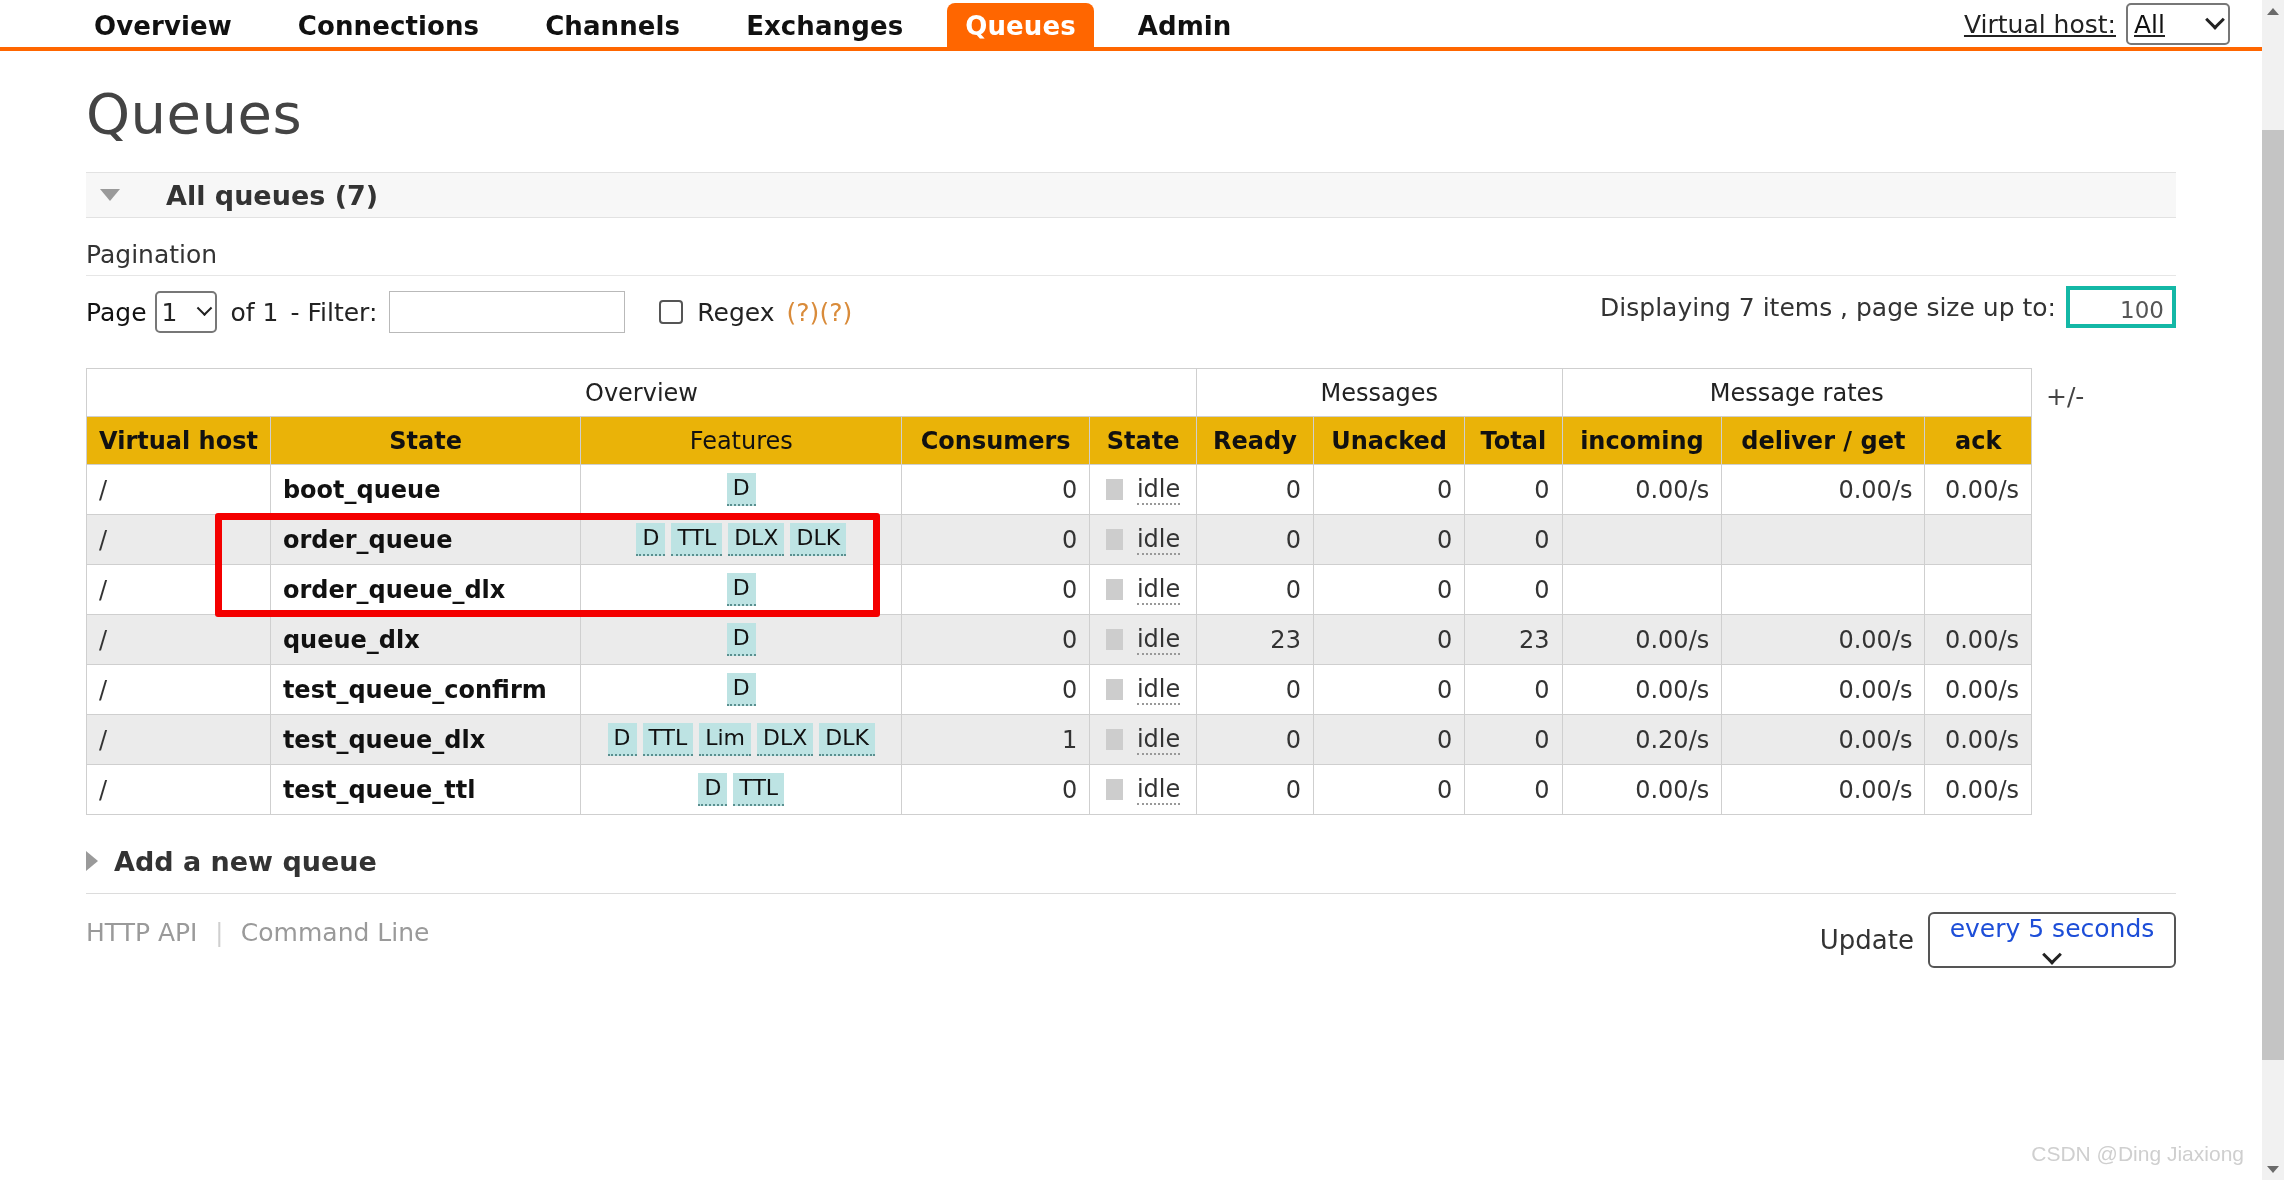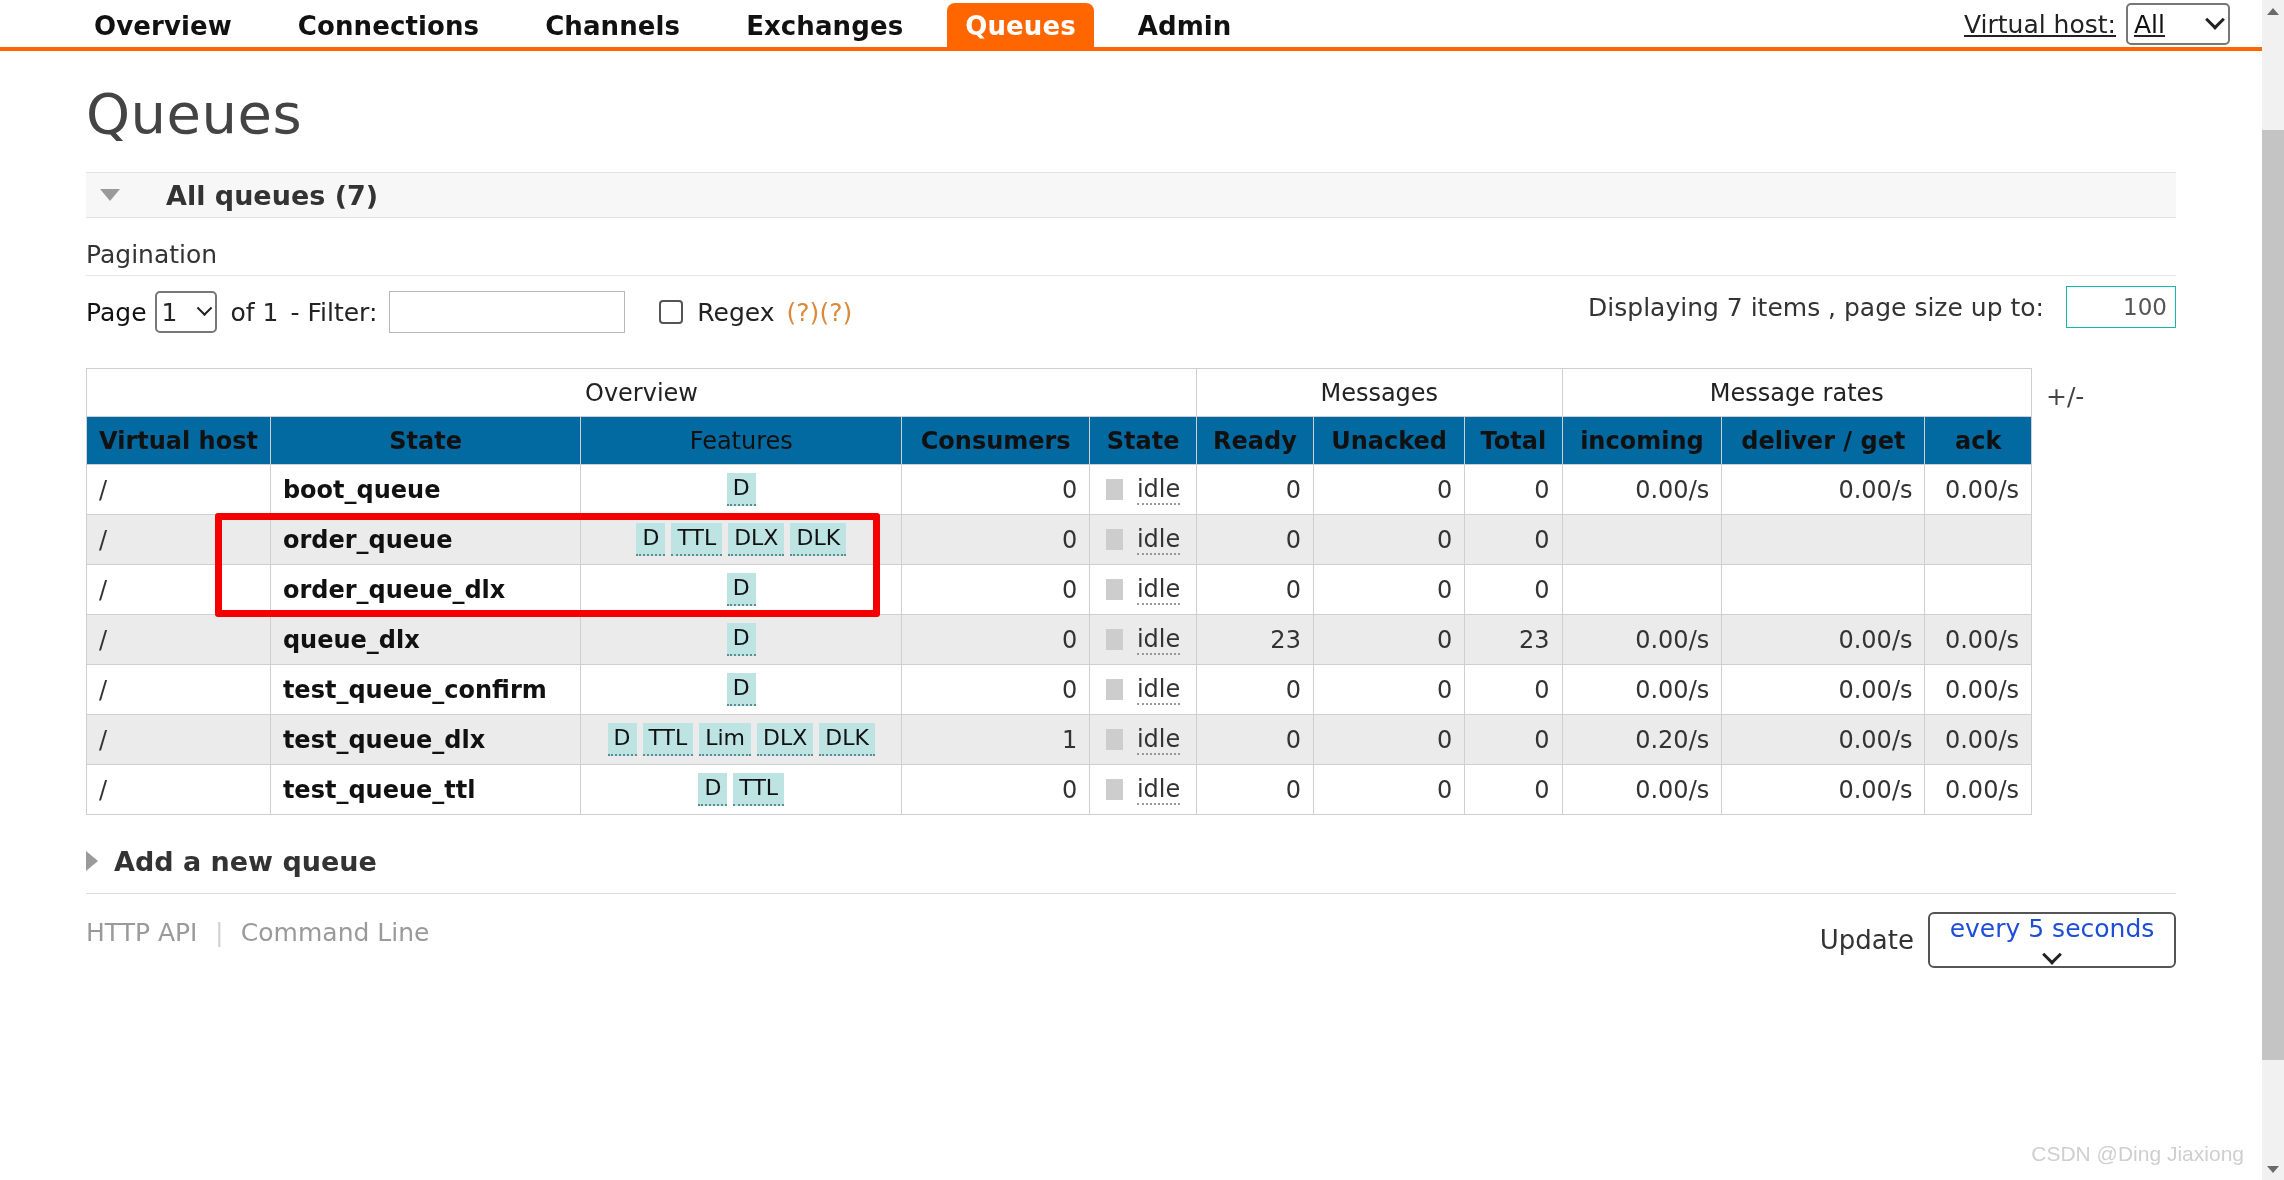--- a/index.html
+++ b/index.html
@@ -188,23 +188,23 @@
   }
   .help-q { color: #d98b3a; cursor: pointer; }
   #displaying {
     position: absolute;
     right: 0; top: 10px;
     display: flex; align-items: center;
     font-size: 25px; color: #333;
   }
   #pagesize-input {
     width: 110px; height: 42px;
-    border: 1px solid #14b8a6;
-    background: #fff;
-    margin-left: 22px;
+    border: 4px solid #14b8a6;
+    background: #fff;
+    margin-left: 10px;
     font-size: 23px;
     font-family: inherit;
     color: #555;
     text-align: right;
     padding-right: 8px;
     line-height: 40px;
   }
 
   
   #queue-table-wrap { margin: 26px 86px 0 86px; position: relative; }
@@ -224,21 +224,21 @@
     font-size: 24px;
     text-align: center;
     color: #222;
     background: #fff;
     height: 48px;
   }
   table.qt thead tr.colhead th {
     font-weight: bold;
     font-size: 24px;
     text-align: center;
-    background: #0369a1;
+    background: #eab308;
     color: #111;
     height: 48px;
     white-space: nowrap;
   }
   table.qt thead tr.colhead th.plain { font-weight: normal; }
   table.qt tbody tr:nth-child(odd)  td { background: #ffffff; }
   table.qt tbody tr:nth-child(even) td { background: #ebebeb; }
   td.vhost { text-align: left; color: #333; width: 128px; }
   td.qname { font-weight: bold; text-align: left; color: #111; }
   td.feat  { text-align: center; }

